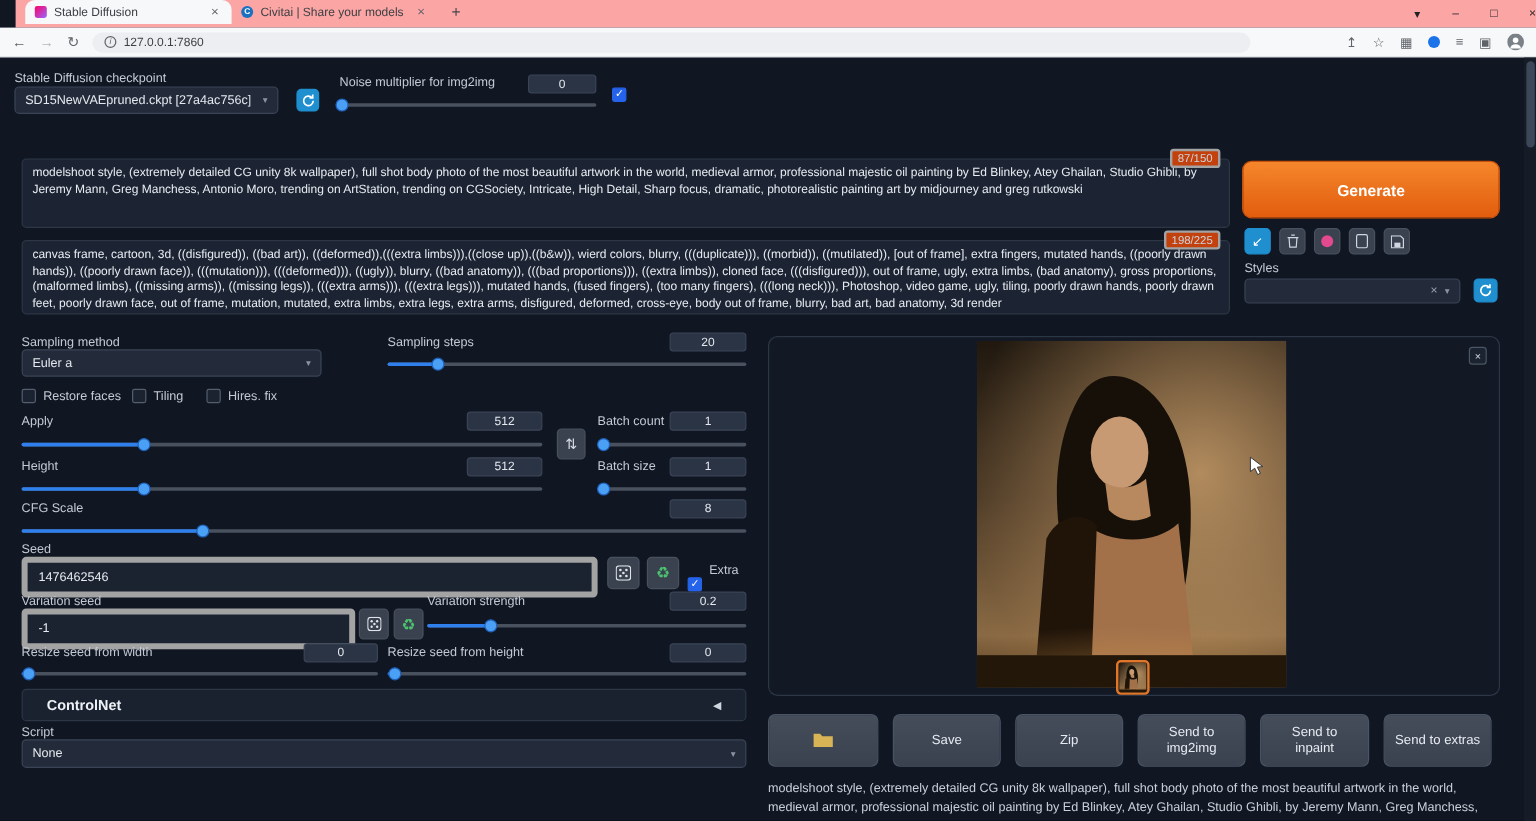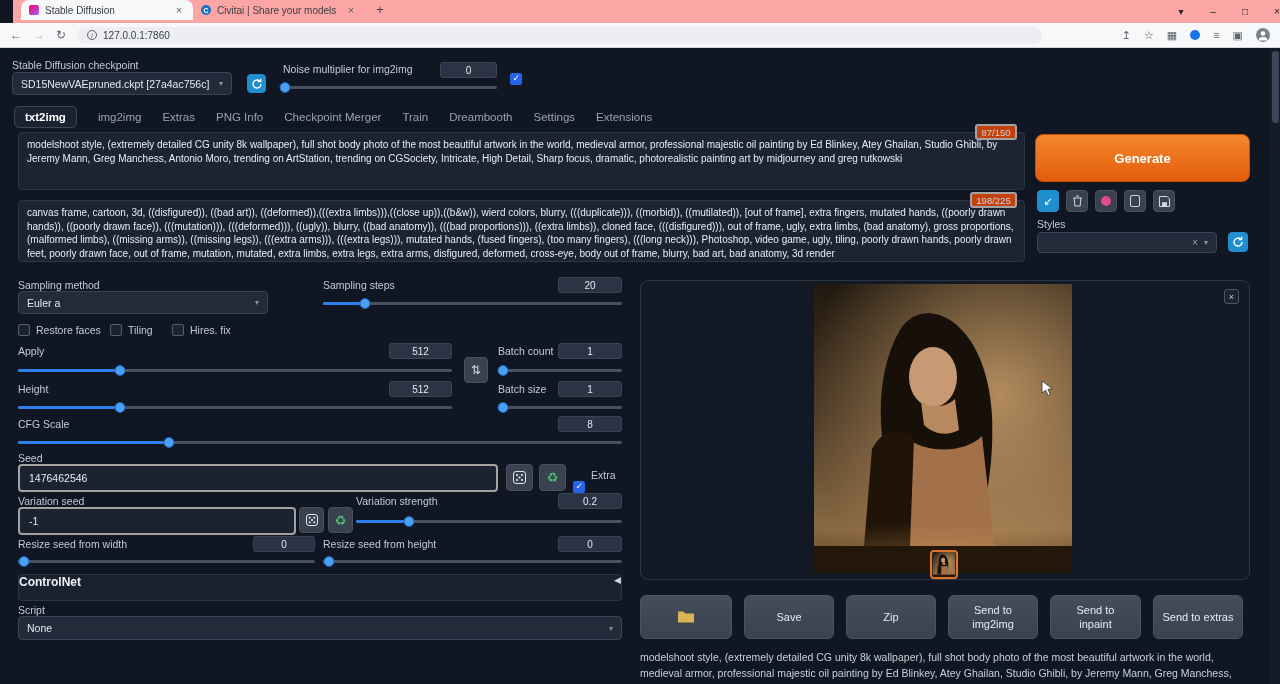--- a/index.html
+++ b/index.html
@@ -38,21 +38,21 @@
   .slider .track{position:absolute;left:0;right:0;top:4px;height:3px;background:#49515f;border-radius:2px}
   .slider .fill{position:absolute;left:0;top:4px;height:3px;background:#2f80ed;border-radius:2px}
   .slider .knob{position:absolute;top:0;width:11px;height:11px;border-radius:50%;background:#4aa0f5;border:1px solid #1f5fb8;transform:translateX(-50%)}
   .cb{width:12px;height:12px;border:1px solid #545e6e;border-radius:2px;background:#1b2330;flex:none}
   .cb.checked{background:#2563eb;border-color:#2563eb;position:relative}
   .cb.checked::after{content:"✓";position:absolute;left:1.5px;top:-1.5px;color:#fff;font-size:9px}
   .ta{background:#1c2433;border:1px solid #2c3645;border-radius:4px;color:#e8ecf2;font-size:10px;line-height:1.35;padding:5px 8px;resize:none;font-family:"Liberation Sans",sans-serif;overflow:hidden;width:100%;height:100%;outline:none}
   .badge{background:#c2410c;border:2px solid #a3a3a3;border-radius:3px;font-size:9.5px;color:#ccd3dd;display:flex;align-items:center;justify-content:center;z-index:4}
   .sbtn{width:22px;height:22px;border-radius:4px;background:#3a4250;border:1px solid #49515f;display:flex;align-items:center;justify-content:center;font-size:11px;color:#d6dbe3}
   .sbtn.blue{background:#1f8fd0;border-color:#1f8fd0;color:#fff}
-  .inputbox{background:#1b2330;border:2px solid #a3a3a3;border-radius:4px;color:#e8ecf2;font-size:10.5px;display:flex;align-items:center;padding:12px 9px;font-family:"Liberation Sans",sans-serif;outline:none}
+  .inputbox{background:#1b2330;border:5px solid #a3a3a3;border-radius:4px;color:#e8ecf2;font-size:10.5px;display:flex;align-items:center;padding:12px 9px;font-family:"Liberation Sans",sans-serif;outline:none}
   .tinybtn{border-radius:4px;background:#3a4250;border:1px solid #49515f;display:flex;align-items:center;justify-content:center}
   .apptab{font-size:11.5px;color:#98a2b1;white-space:nowrap}
   .apptab.active{color:#fff;background:#1b2331;border:1px solid #3c4656;border-radius:5px;padding:4px 10px;font-weight:bold}
   .outbtn{position:absolute;top:547px;height:44px;background:linear-gradient(180deg,#454d5b,#3a4250);border:1px solid #4a5363;border-radius:6px;color:#e6eaf0;font-size:11px;display:flex;align-items:center;justify-content:center;text-align:center;line-height:1.3;padding:0 8px}
   .genbtn{background:linear-gradient(180deg,#f5862b,#e25d0e);border-radius:8px;color:#fff;font-weight:bold;font-size:13px;display:flex;align-items:center;justify-content:center;border:1px solid #c94f08}
   .imgpanel{background:#121925;border:1px solid #2c3645;border-radius:8px}
   .scrollbar{position:absolute;left:1270px;top:0;width:10px;height:636px;background:#151c28}
   .scrollthumb{position:absolute;left:1.5px;top:3px;width:7px;height:72px;background:#3c4859;border-radius:4px}
 </style>
 </head>
@@ -120,31 +120,20 @@
     <div class="abs lbl" style="left:283px;top:15px">Noise multiplier for img2img</div>
     <div class="abs valbox" style="left:440px;top:14px;width:57px">0</div>
     <div class="abs slider" style="left:283px;top:34px;width:214px">
       <div class="track"></div>
         <div class="fill" style="width:0%"></div>
         <div class="knob" style="left:2px"></div>
     </div>
 
     <div class="abs cb checked" style="left:510px;top:25px"></div>
 
-    <div class="abs" style="left:14px;top:58px;display:flex;align-items:center;gap:21px">
-      <span class="apptab active">txt2img</span>
-      <span class="apptab">img2img</span>
-      <span class="apptab">Extras</span>
-      <span class="apptab">PNG Info</span>
-      <span class="apptab">Checkpoint Merger</span>
-      <span class="apptab">Train</span>
-      <span class="apptab">Dreambooth</span>
-      <span class="apptab">Settings</span>
-      <span class="apptab">Extensions</span>
-    </div>
 
     <div class="abs" style="left:18px;top:84px;width:1007px;height:58px">
       <textarea class="ta" spellcheck="false" style="">modelshoot style, (extremely detailed CG unity 8k wallpaper), full shot body photo of the most beautiful artwork in the world, medieval armor, professional majestic oil painting by Ed Blinkey, Atey Ghailan, Studio Ghibli, by Jeremy Mann, Greg Manchess, Antonio Moro, trending on ArtStation, trending on CGSociety, Intricate, High Detail, Sharp focus, dramatic, photorealistic painting art by midjourney and greg rutkowski</textarea>
     </div>
     <div class="abs badge" style="left:975px;top:76px;width:42px;height:16px">87/150</div>
 
     <div class="abs" style="left:18px;top:152px;width:1007px;height:62px">
       <textarea class="ta" spellcheck="false" style="">canvas frame, cartoon, 3d, ((disfigured)), ((bad art)), ((deformed)),(((extra limbs))),((close up)),((b&amp;w)), wierd colors, blurry, (((duplicate))), ((morbid)), ((mutilated)), [out of frame], extra fingers, mutated hands, ((poorly drawn hands)), ((poorly drawn face)), (((mutation))), (((deformed))), ((ugly)), blurry, ((bad anatomy)), (((bad proportions))), ((extra limbs)), cloned face, (((disfigured))), out of frame, ugly, extra limbs, (bad anatomy), gross proportions, (malformed limbs), ((missing arms)), ((missing legs)), (((extra arms))), (((extra legs))), mutated hands, (fused fingers), (too many fingers), (((long neck))), Photoshop, video game, ugly, tiling, poorly drawn hands, poorly drawn feet, poorly drawn face, out of frame, mutation, mutated, extra limbs, extra legs, extra arms, disfigured, deformed, cross-eye, body out of frame, blurry, bad art, bad anatomy, 3d render</textarea>
     </div>
     <div class="abs badge" style="left:970px;top:144px;width:47px;height:16px">198/225</div>
@@ -310,21 +299,21 @@
     </div>
 
     <div class="abs lbl" style="left:323px;top:490px">Resize seed from height</div>
     <div class="abs valbox" style="left:558px;top:488px;width:64px">0</div>
     <div class="abs slider" style="left:323px;top:508px;width:299px">
       <div class="track"></div>
         <div class="fill" style="width:2%"></div>
         <div class="knob" style="left:2%"></div>
     </div>
 
-    <div class="abs" style="left:18px;top:526px;width:604px;height:27px;background:#1a2230;border:1px solid #2c3645;border-radius:4px;display:flex;padding:0 0">
+    <div class="abs" style="left:18px;top:526px;width:604px;height:27px;background:#1a2230;border:1px solid #2c3645;border-radius:4px;display:flex;align-items:center;padding:0 20px">
       <span style="font-size:12px;font-weight:bold;color:#eef1f5">ControlNet</span>
       <span style="margin-left:auto;font-size:9px;color:#cfd6df">◀</span>
     </div>
 
     <div class="abs lbl" style="left:18px;top:556px">Script</div>
     <div class="abs ddown" style="left:18px;top:568px;width:604px;height:24px">
       <span>None</span>
       <span class="caret">▾</span>
     </div>
 

